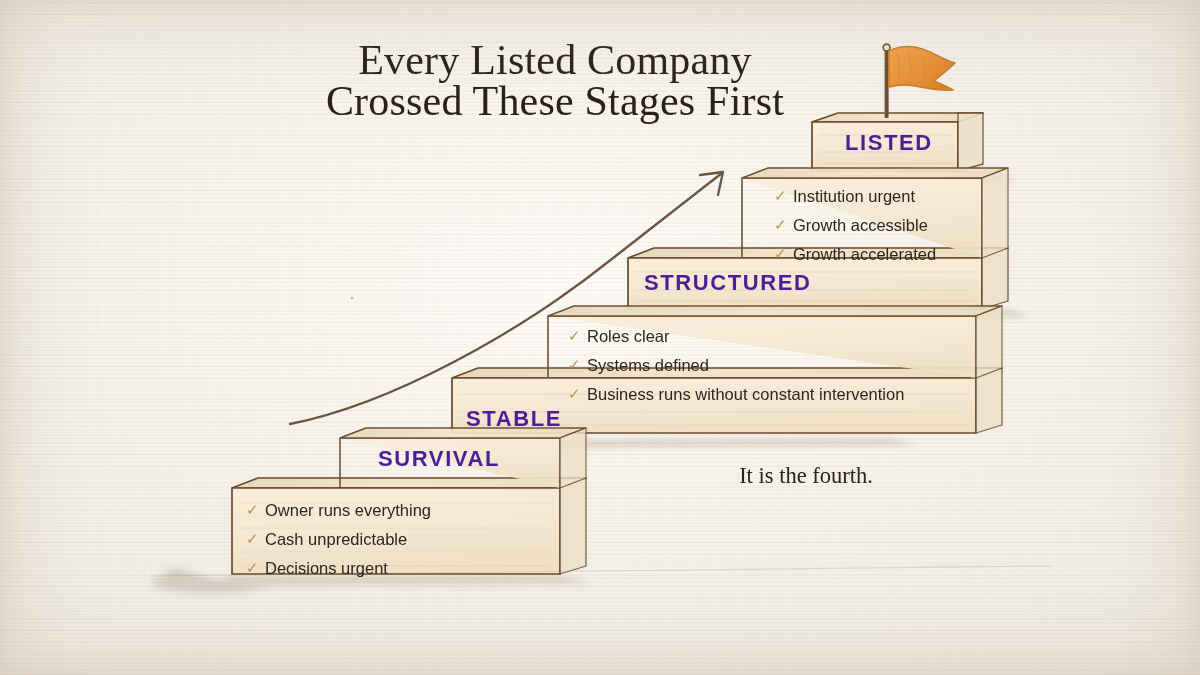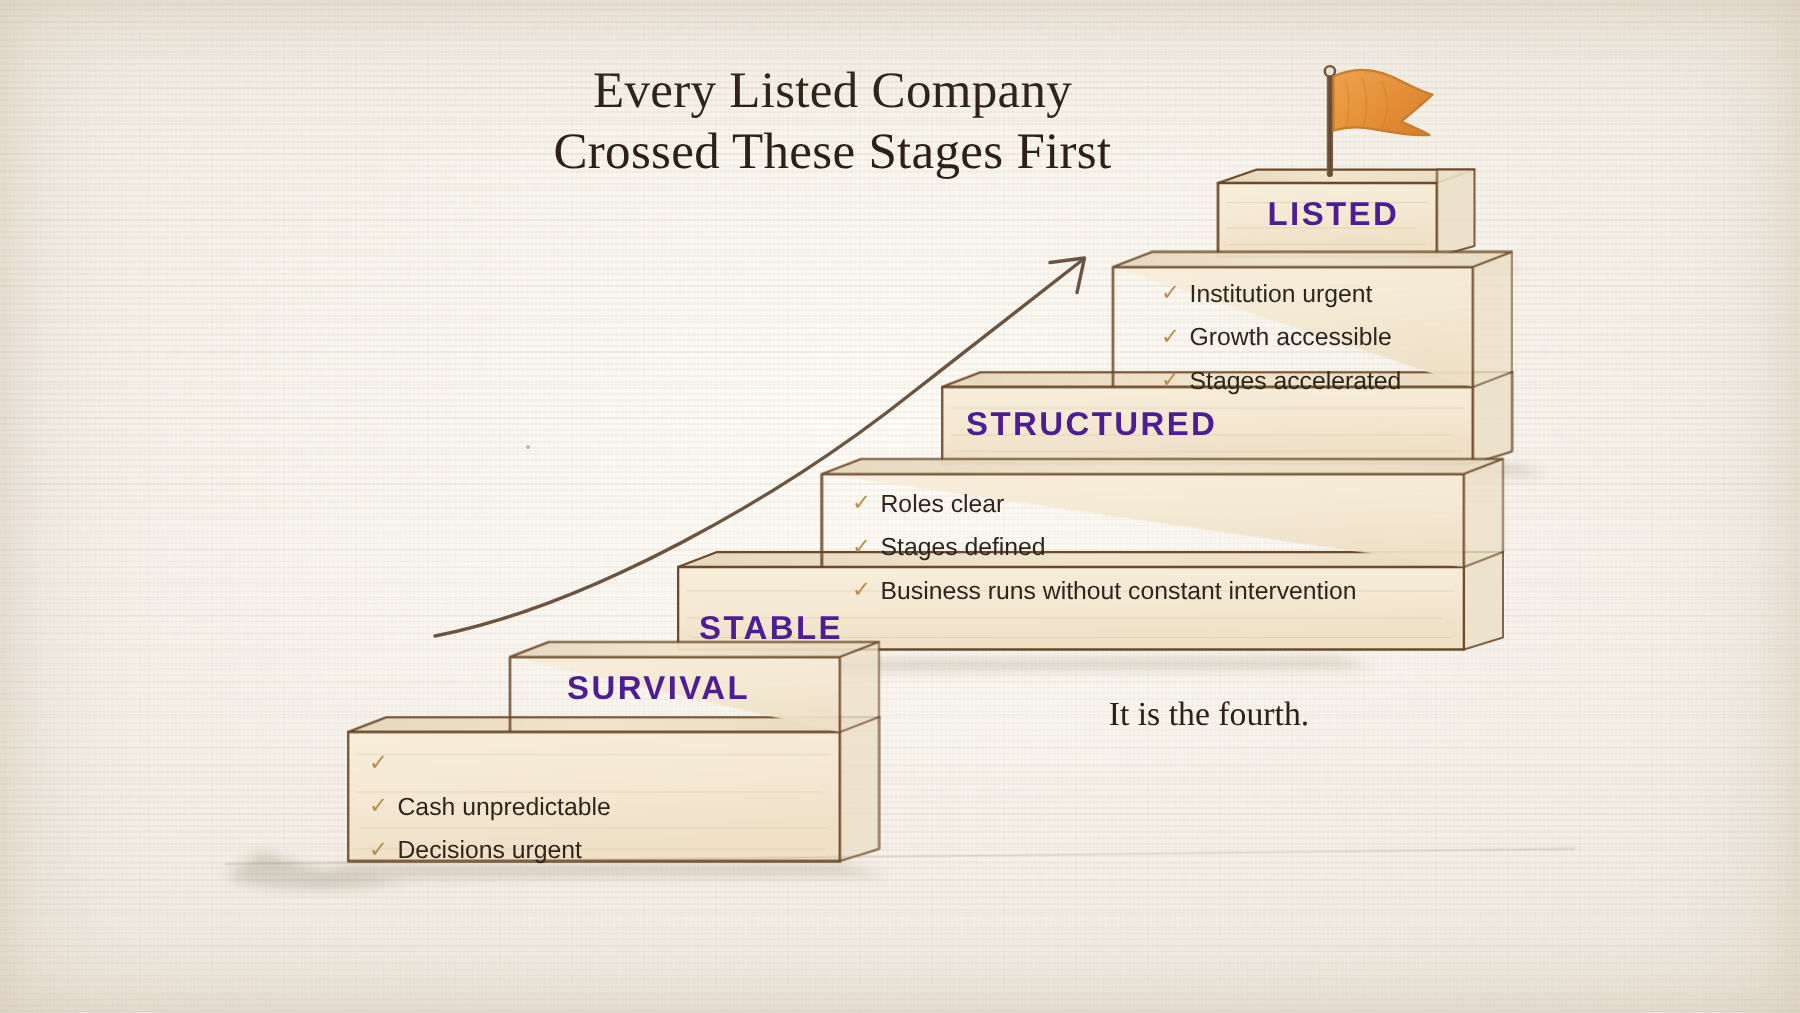--- a/index.html
+++ b/index.html
@@ -42,21 +42,21 @@
     box-shadow: inset 0 0 90px rgba(190,172,148,0.38),
                 inset 0 0 26px rgba(205,190,168,0.30);
   }
   svg#art { position:absolute; left:0; top:0; width:1200px; height:675px; }
 
   #title-block {
     position:absolute; left:0; top:40px; width:1110px;
     text-align:center;
     font-family:"Liberation Serif", serif;
     color:#2c2118;
-    font-size:34px; line-height:41px;
+    font-size:42px; line-height:41px;
     letter-spacing:0.2px;
   }
   #title-block .tline { display:block; }
 
   .step-label {
     position:absolute;
     font-family:"Liberation Sans", sans-serif;
     font-weight:700;
     color:#4c1d95;
     letter-spacing:1.6px;
@@ -251,42 +251,43 @@
     <div class="bullet-row">
       <span class="bullet-check">✓</span>
       <span>Institution urgent</span>
     </div>
     <div class="bullet-row">
       <span class="bullet-check">✓</span>
       <span>Growth accessible</span>
     </div>
     <div class="bullet-row">
       <span class="bullet-check">✓</span>
-      <span>Stages accelerated</span>
+      <span>Growth accelerated</span>
     </div>
   </div>
 
   <div class="bullet-list" style="left:568px; top:322px;">
     <div class="bullet-row">
       <span class="bullet-check">✓</span>
       <span>Roles clear</span>
     </div>
     <div class="bullet-row">
       <span class="bullet-check">✓</span>
-      <span>Stages defined</span>
+      <span>Systems defined</span>
     </div>
     <div class="bullet-row">
       <span class="bullet-check">✓</span>
       <span>Business runs without constant intervention</span>
     </div>
   </div>
 
   <div class="bullet-list" style="left:246px; top:496px;">
     <div class="bullet-row">
       <span class="bullet-check">✓</span>
+      <span>Owner runs everything</span>
     </div>
     <div class="bullet-row">
       <span class="bullet-check">✓</span>
       <span>Cash unpredictable</span>
     </div>
     <div class="bullet-row">
       <span class="bullet-check">✓</span>
       <span>Decisions urgent</span>
     </div>
   </div>

